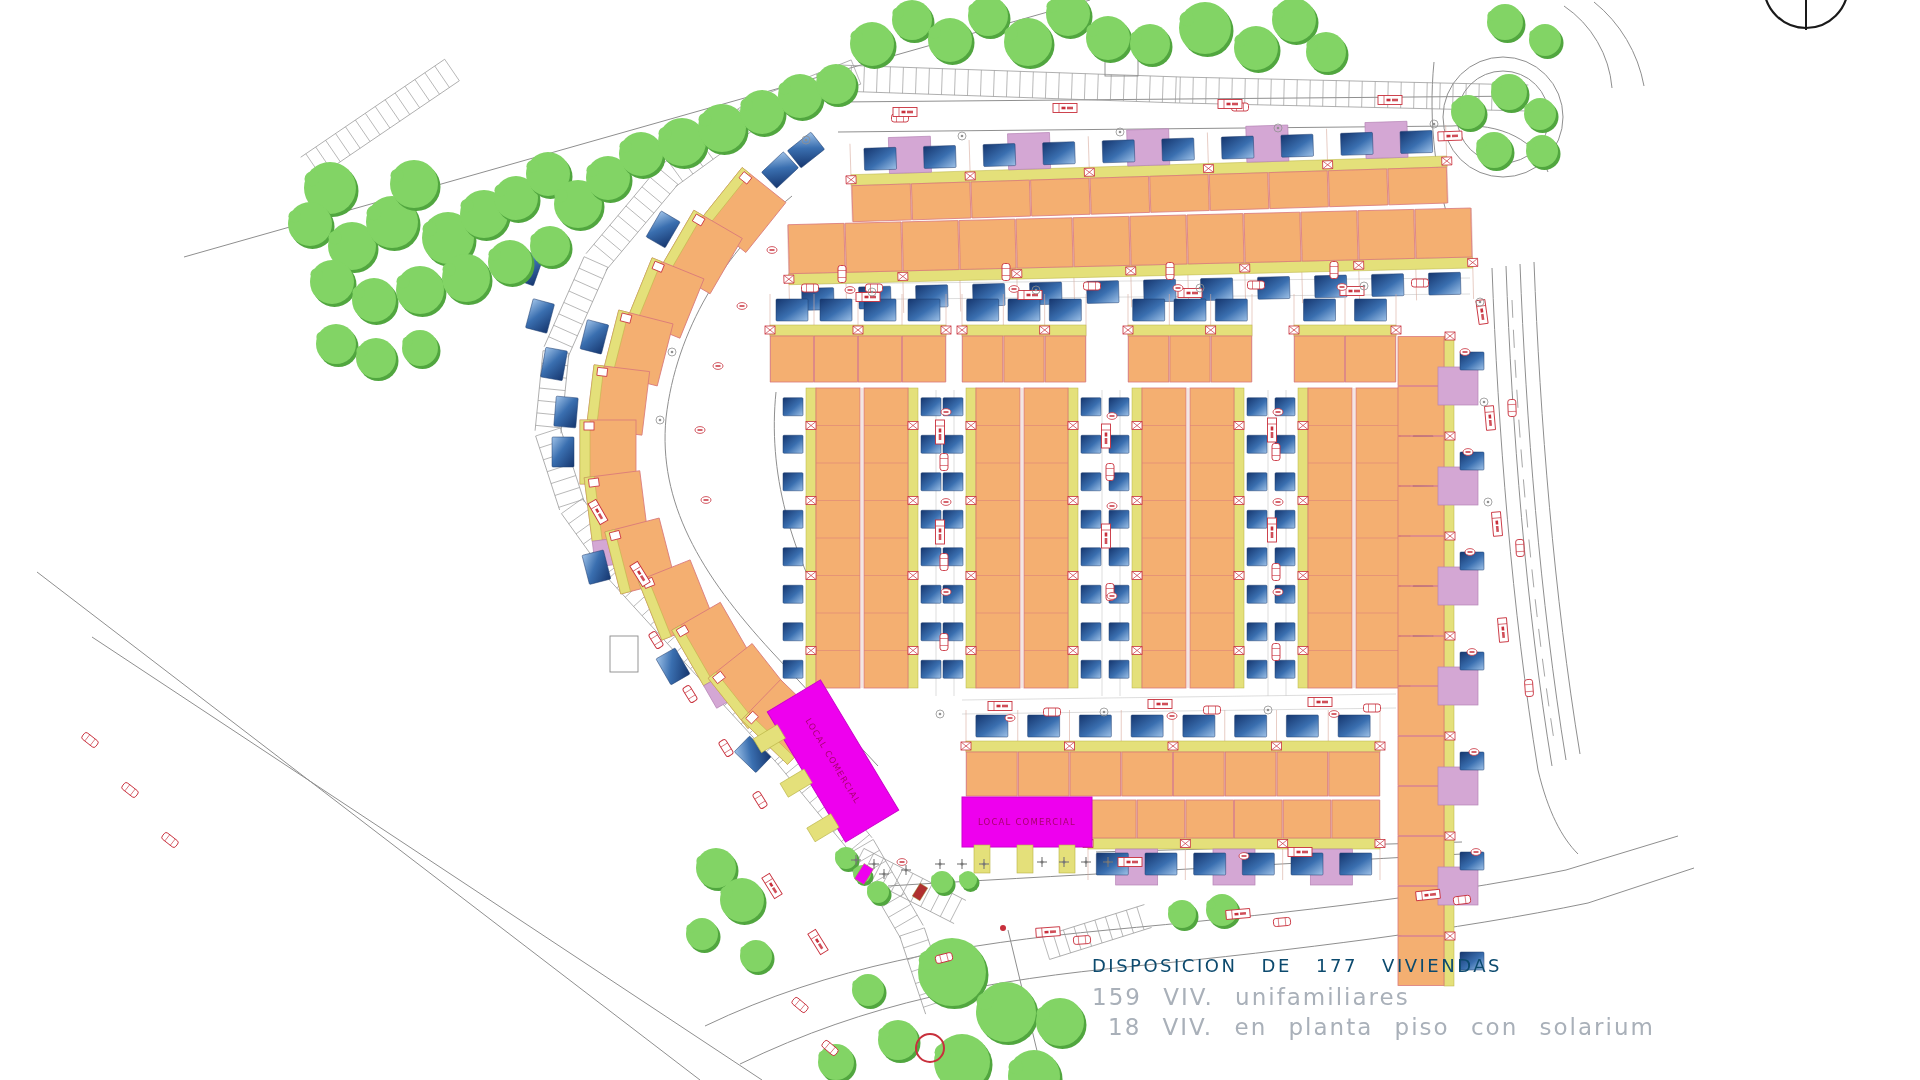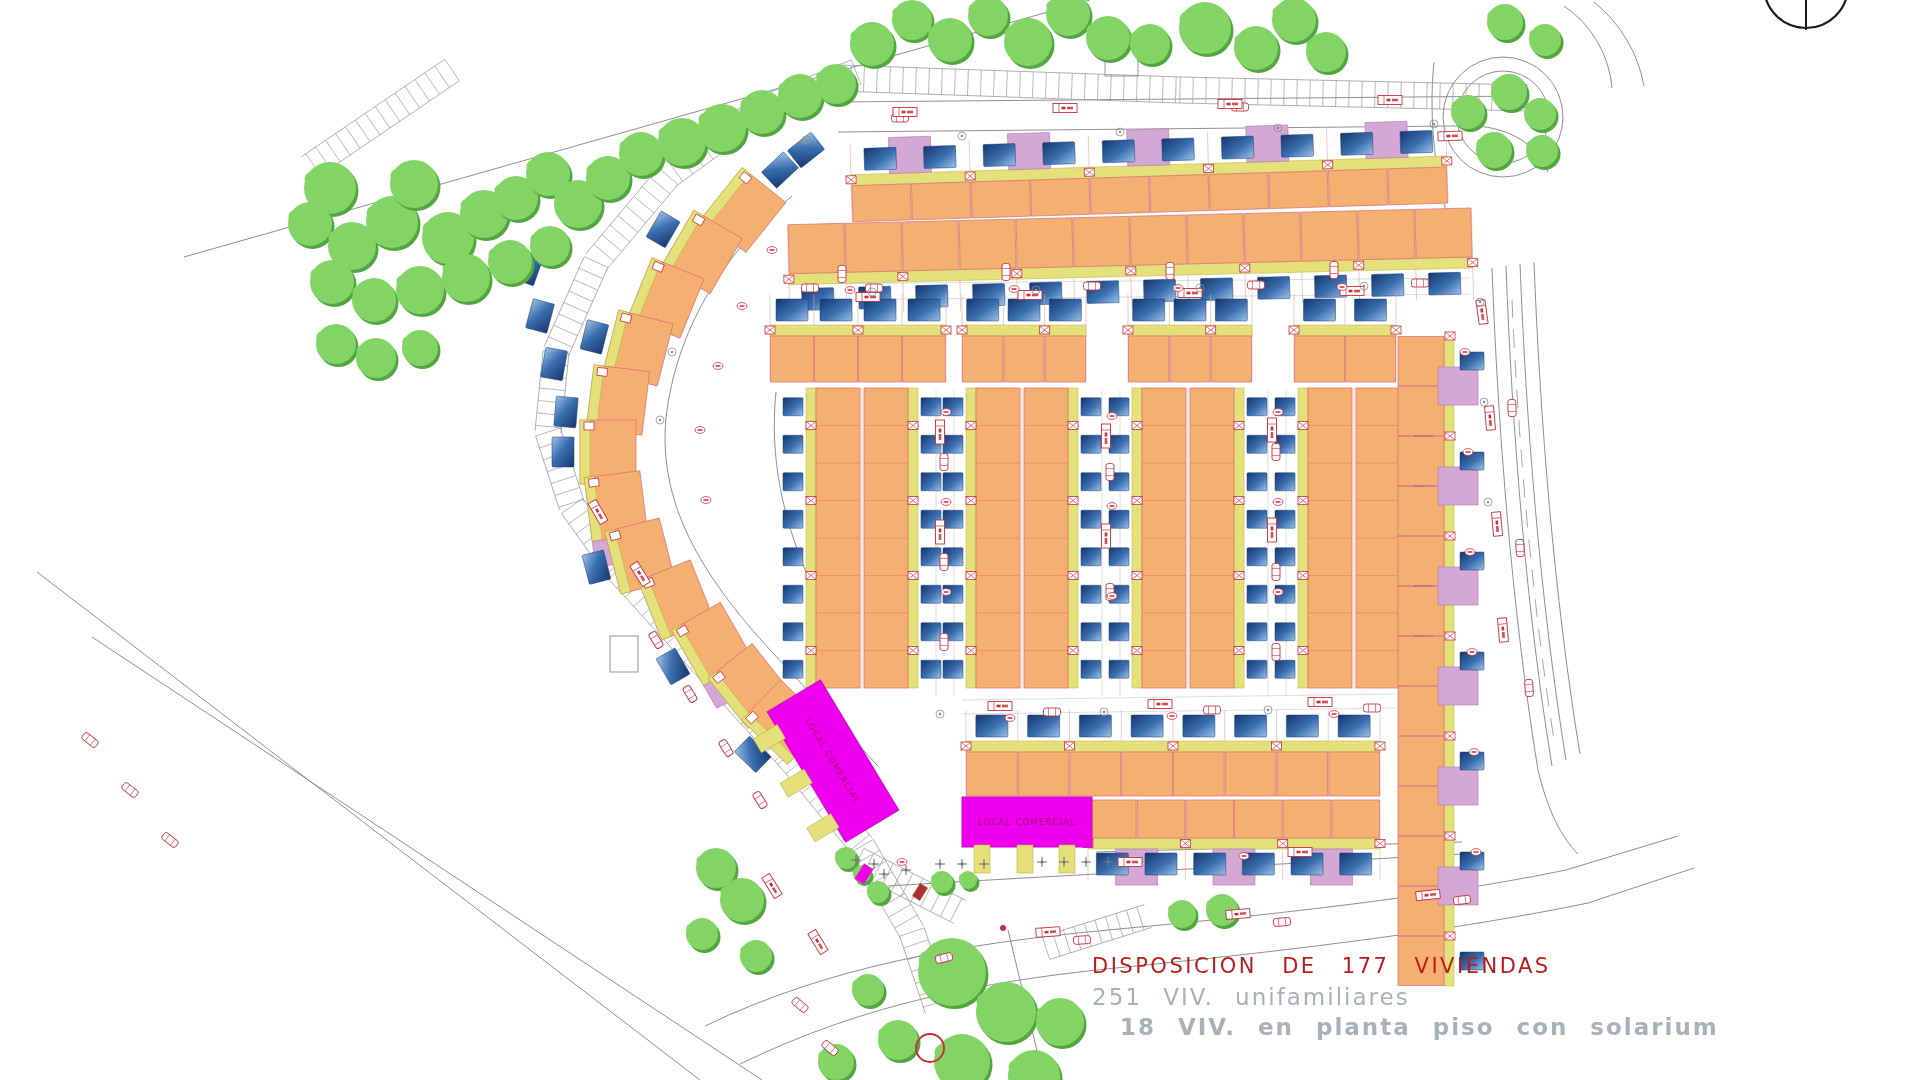--- a/index.html
+++ b/index.html
@@ -1,22 +1,22 @@
 <!DOCTYPE html>
 <html><head>
 <meta charset="utf-8">
 <style>
   html,body{margin:0;padding:0;background:#ffffff;}
   #stage{position:relative;width:1920px;height:1080px;overflow:hidden;background:#ffffff;
          font-family:"DejaVu Sans",sans-serif;}
   #plan{position:absolute;left:0;top:0;width:1920px;height:1080px;}
   #titleblock{position:absolute;left:1092px;top:950px;color:#a9b0b9;}
-  #titleblock .tl1{font-size:21px;color:#b91c1c;letter-spacing:2.5px;word-spacing:16px;line-height:32px;}
+  #titleblock .tl1{font-size:18px;color:#0c4a6e;letter-spacing:2.5px;word-spacing:16px;line-height:32px;}
   #titleblock .tl{font-size:23px;letter-spacing:2px;word-spacing:12px;line-height:30px;}
-  #titleblock .ind{margin-left:28px;font-weight:bold;}
+  #titleblock .ind{margin-left:16px;}
 </style>
 </head>
 <body>
 
 <div id="stage">
   <svg id="plan" viewBox="0 0 1920 1080">
     <defs>
       <linearGradient id="pg" x1="0" y1="0" x2="1" y2="1">
         <stop offset="0" stop-color="#16366e"></stop>
         <stop offset="0.55" stop-color="#3a6fb0"></stop>
@@ -1661,16 +1661,16 @@
         <line x1="874" y1="859" x2="874" y2="869" stroke="#777" stroke-width="1.1"></line>
         <circle cx="874" cy="864" r="1.5" fill="#777"></circle>
         <rect x="-5.5" y="-9" width="11" height="18" fill="#ee00ee" stroke="#993" stroke-width="0.4" transform="translate(864,874) rotate(32)"></rect>
         <rect x="-4.5" y="-7.5" width="9" height="15" fill="#b03030" stroke="#993" stroke-width="0.4" transform="translate(920,892) rotate(32)"></rect>
         <circle cx="930" cy="1048" r="14" fill="none" stroke="#c8303c" stroke-width="2"></circle>
         <circle cx="1003" cy="928" r="3" fill="#c8303c"></circle>
       </g>
   </svg>
   <div id="titleblock">
     <div class="tl1">DISPOSICION DE 177 VIVIENDAS</div>
-    <div class="tl">251 VIV. unifamiliares</div>
+    <div class="tl">159 VIV. unifamiliares</div>
     <div class="tl ind">18 VIV. en planta piso con solarium</div>
   </div>
 </div>
 
 </body></html>

